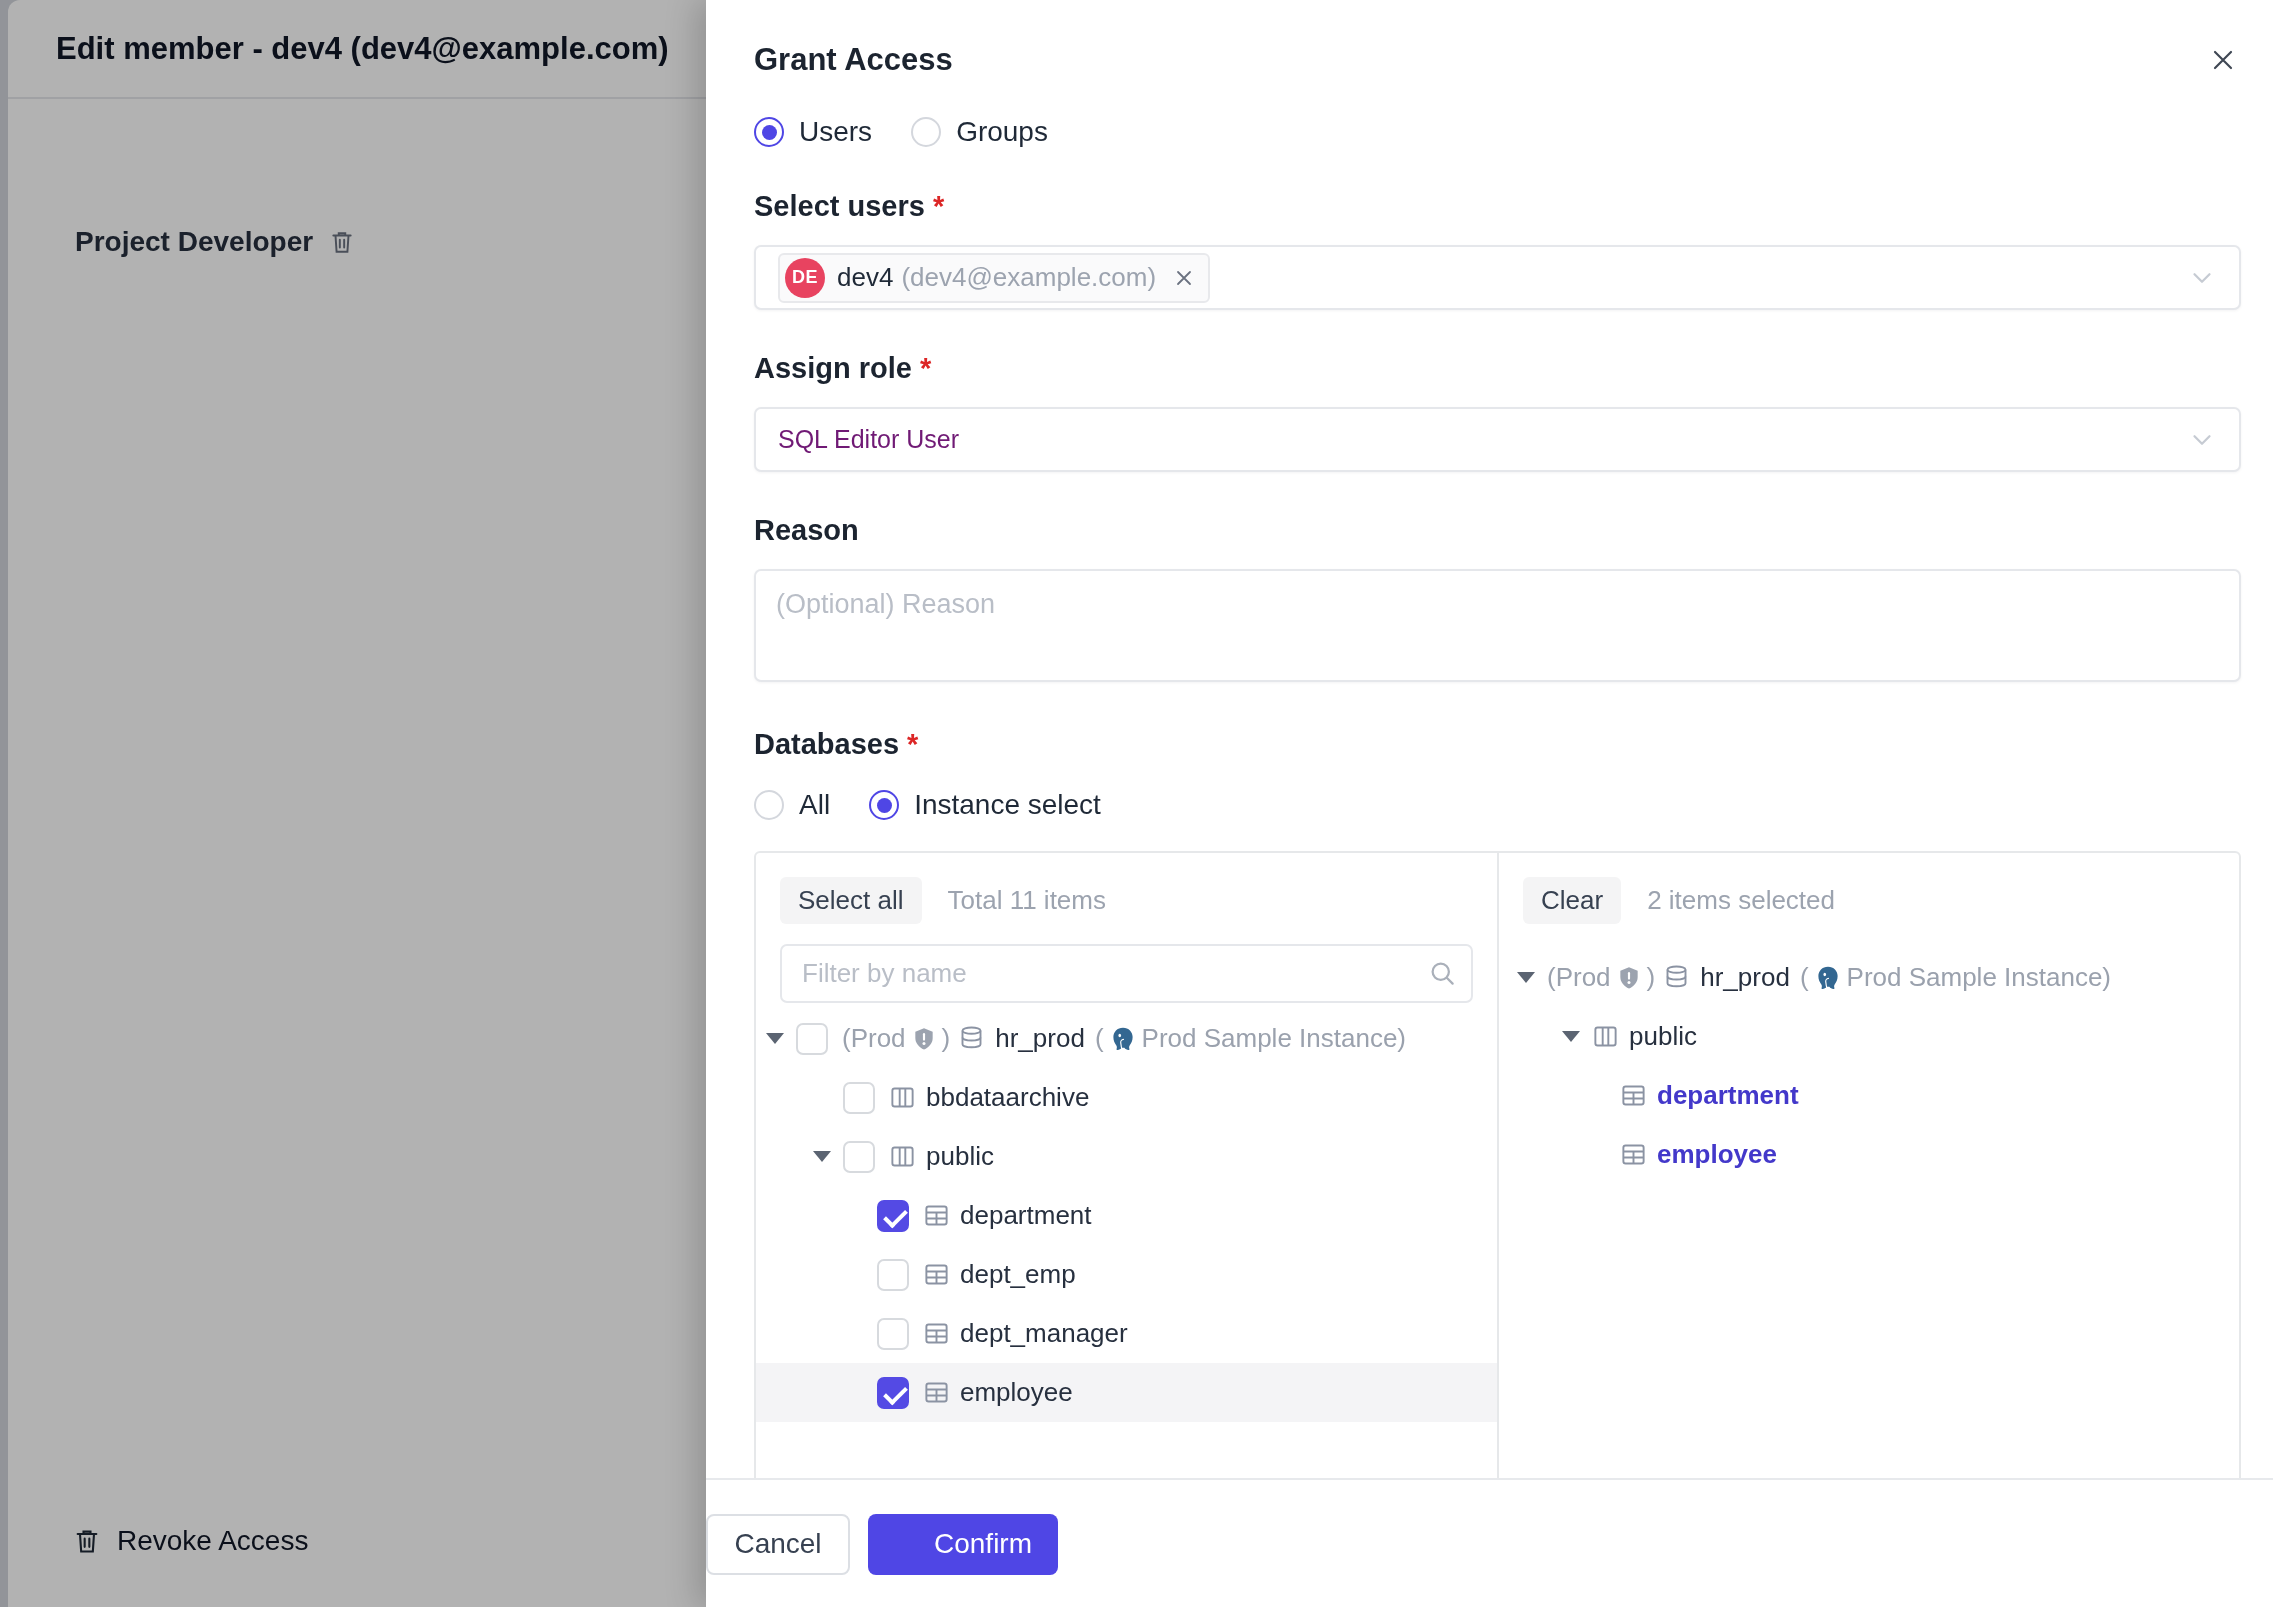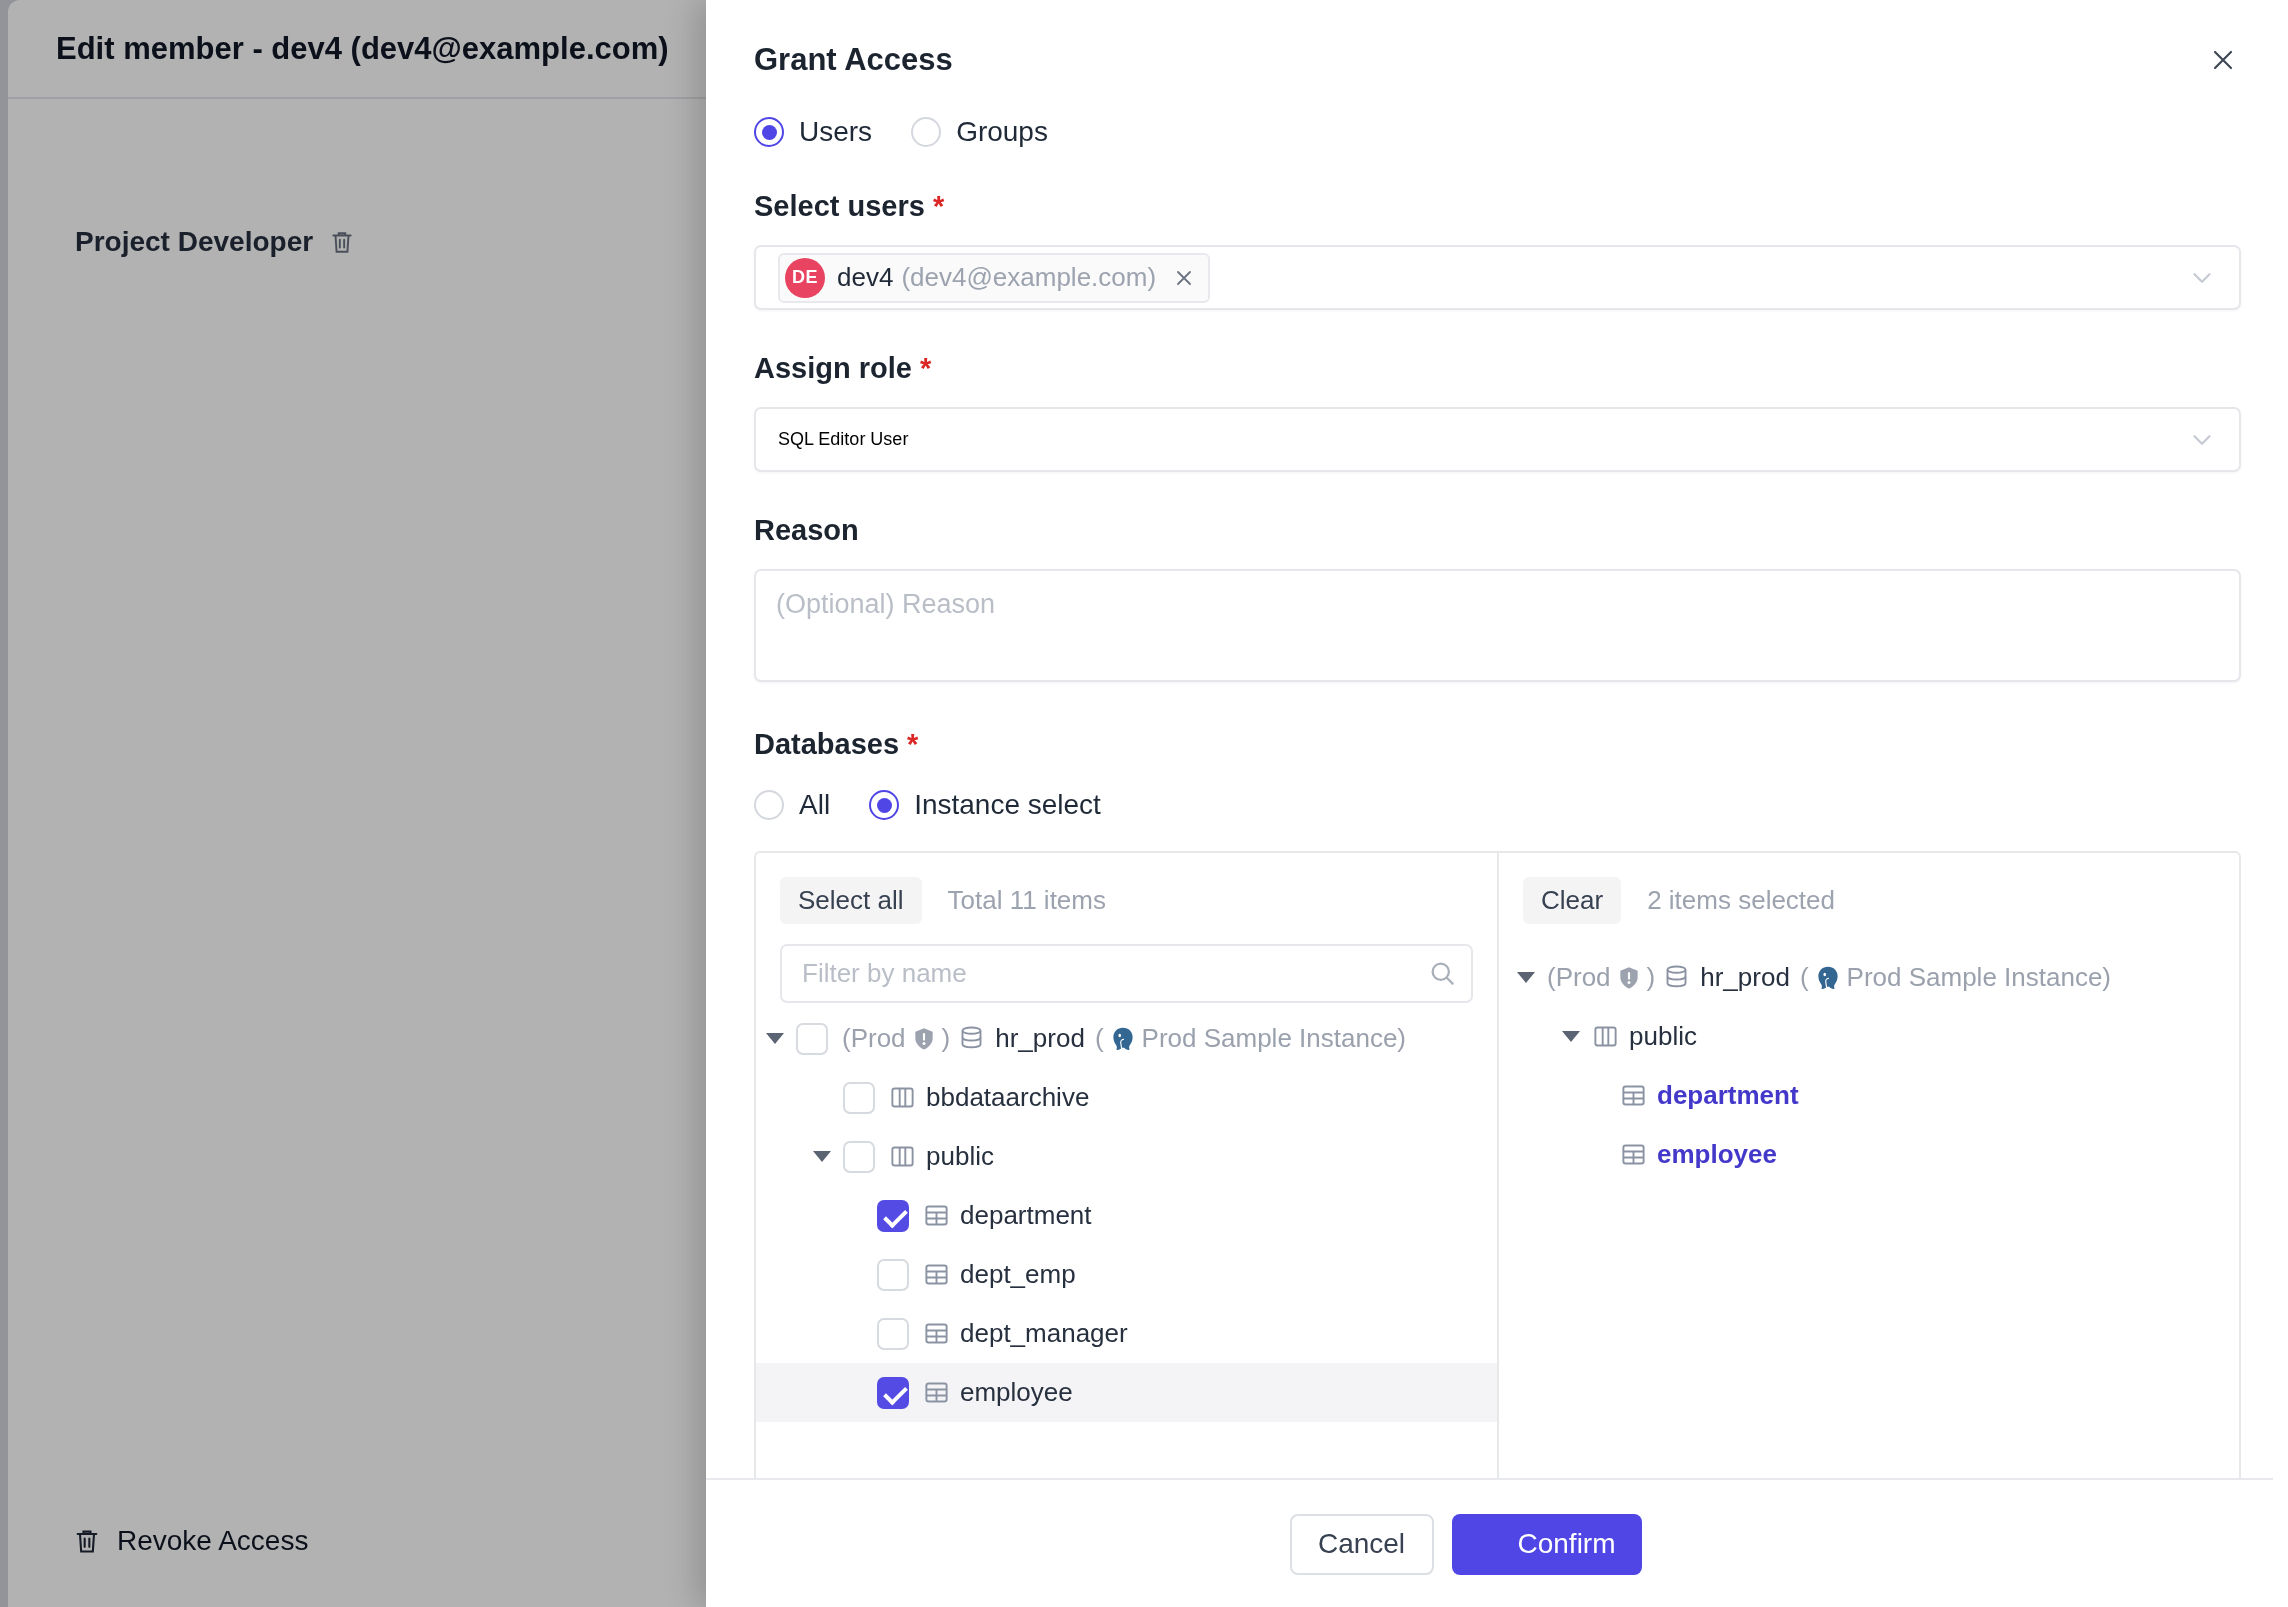--- a/index.html
+++ b/index.html
@@ -34,21 +34,21 @@
   .radio-opt { display:flex; align-items:center; gap:15px; cursor:pointer; }
   .radio { width:30px; height:30px; border-radius:50%; border:2px solid #d4d7dd; background:#fff; position:relative; flex:none; }
   .radio.sel { border-color:#4f46e5; }
   .radio.sel::after { content:""; position:absolute; left:50%; top:50%; width:15px; height:15px; margin:-7.4px 0 0 -7.4px; border-radius:50%; background:#4f46e5; }
   .radio-label { font-size:28px; color:#1f2937; }
 
   .field-label { margin-top:42px; font-size:29px; font-weight:600; color:#1c2430; }
   .req { color:#dc2626; margin-left:8px; font-weight:700; }
 
   .select-box { margin-top:22px; height:65px; border:2px solid #e5e7eb; border-radius:7px; background:#fff; box-shadow:0 1px 3px rgba(16,24,40,.05); display:flex; align-items:center; justify-content:space-between; padding:0 22px; cursor:pointer; }
-  .select-box .value { font-size:18px; color:#000000; }
+  .select-box .value { font-size:25px; color:#701a75; }
   .users-box { }
 
   .user-tag { display:flex; align-items:center; gap:12px; height:50px; background:#fafafb; border:2px solid #e8e9ec; border-radius:6px; padding:0 12px 0 5px; }
   .avatar { width:40px; height:40px; border-radius:50%; background:#e84360; color:#fff; font-size:18px; font-weight:700; display:flex; align-items:center; justify-content:center; letter-spacing:0.5px; }
   .tag-name { font-size:26px; color:#1f2937; }
   .tag-email { font-size:26px; color:#9ca3af; margin-left:-4px; }
 
   textarea.reason { margin-top:22px; width:100%; height:113px; border:2px solid #e5e7eb; border-radius:7px; resize:none; padding:18px 20px; font-family:"Liberation Sans",sans-serif; font-size:27px; color:#27303f; outline:none; box-shadow:0 1px 3px rgba(16,24,40,.05); }
   textarea.reason::placeholder { color:#b9bec7; }
 
@@ -74,21 +74,21 @@
   .meta { color:#9aa1ad; display:flex; align-items:center; gap:5px; }
   .nodename { margin:0 10px 0 8px; color:#27303f; }
   .nodename.sel { color:#4338ca; font-weight:600; }
   .tico { flex:none; margin-right:2px; display:flex; }
   
   .s0 { padding-left:10px; } .s1 { padding-left:57px; } .s1l { padding-left:87px; } .s2 { padding-left:121px; }
   
   .t0 { padding-left:18px; } .t1 { padding-left:63px; } .t2 { padding-left:121px; }
 
   
-  .modal-footer { position:absolute; left:0; right:16px; bottom:0; height:130px; border-top:2px solid #e7e9ec; display:flex; align-items:center; justify-content:center; gap:18px; padding-right:48px; background:#fff; }
+  .modal-footer { position:absolute; left:0; right:16px; bottom:0; height:130px; border-top:2px solid #e7e9ec; display:flex; align-items:center; justify-content:flex-start; gap:18px; padding-right:48px; background:#fff; }
   .btn { height:61px; border-radius:8px; font-size:28px; display:flex; align-items:center; justify-content:center; cursor:pointer; }
   .btn-cancel { width:144px; background:#fff; border:2px solid #dcdfe4; color:#374151; }
   .btn-confirm { width:190px; background:#4f46e5; color:#fff; border:none;padding-left:40px; }
 
   svg { display:block; }
 </style>
 </head>
 <body>
 
 <div class="stage">

